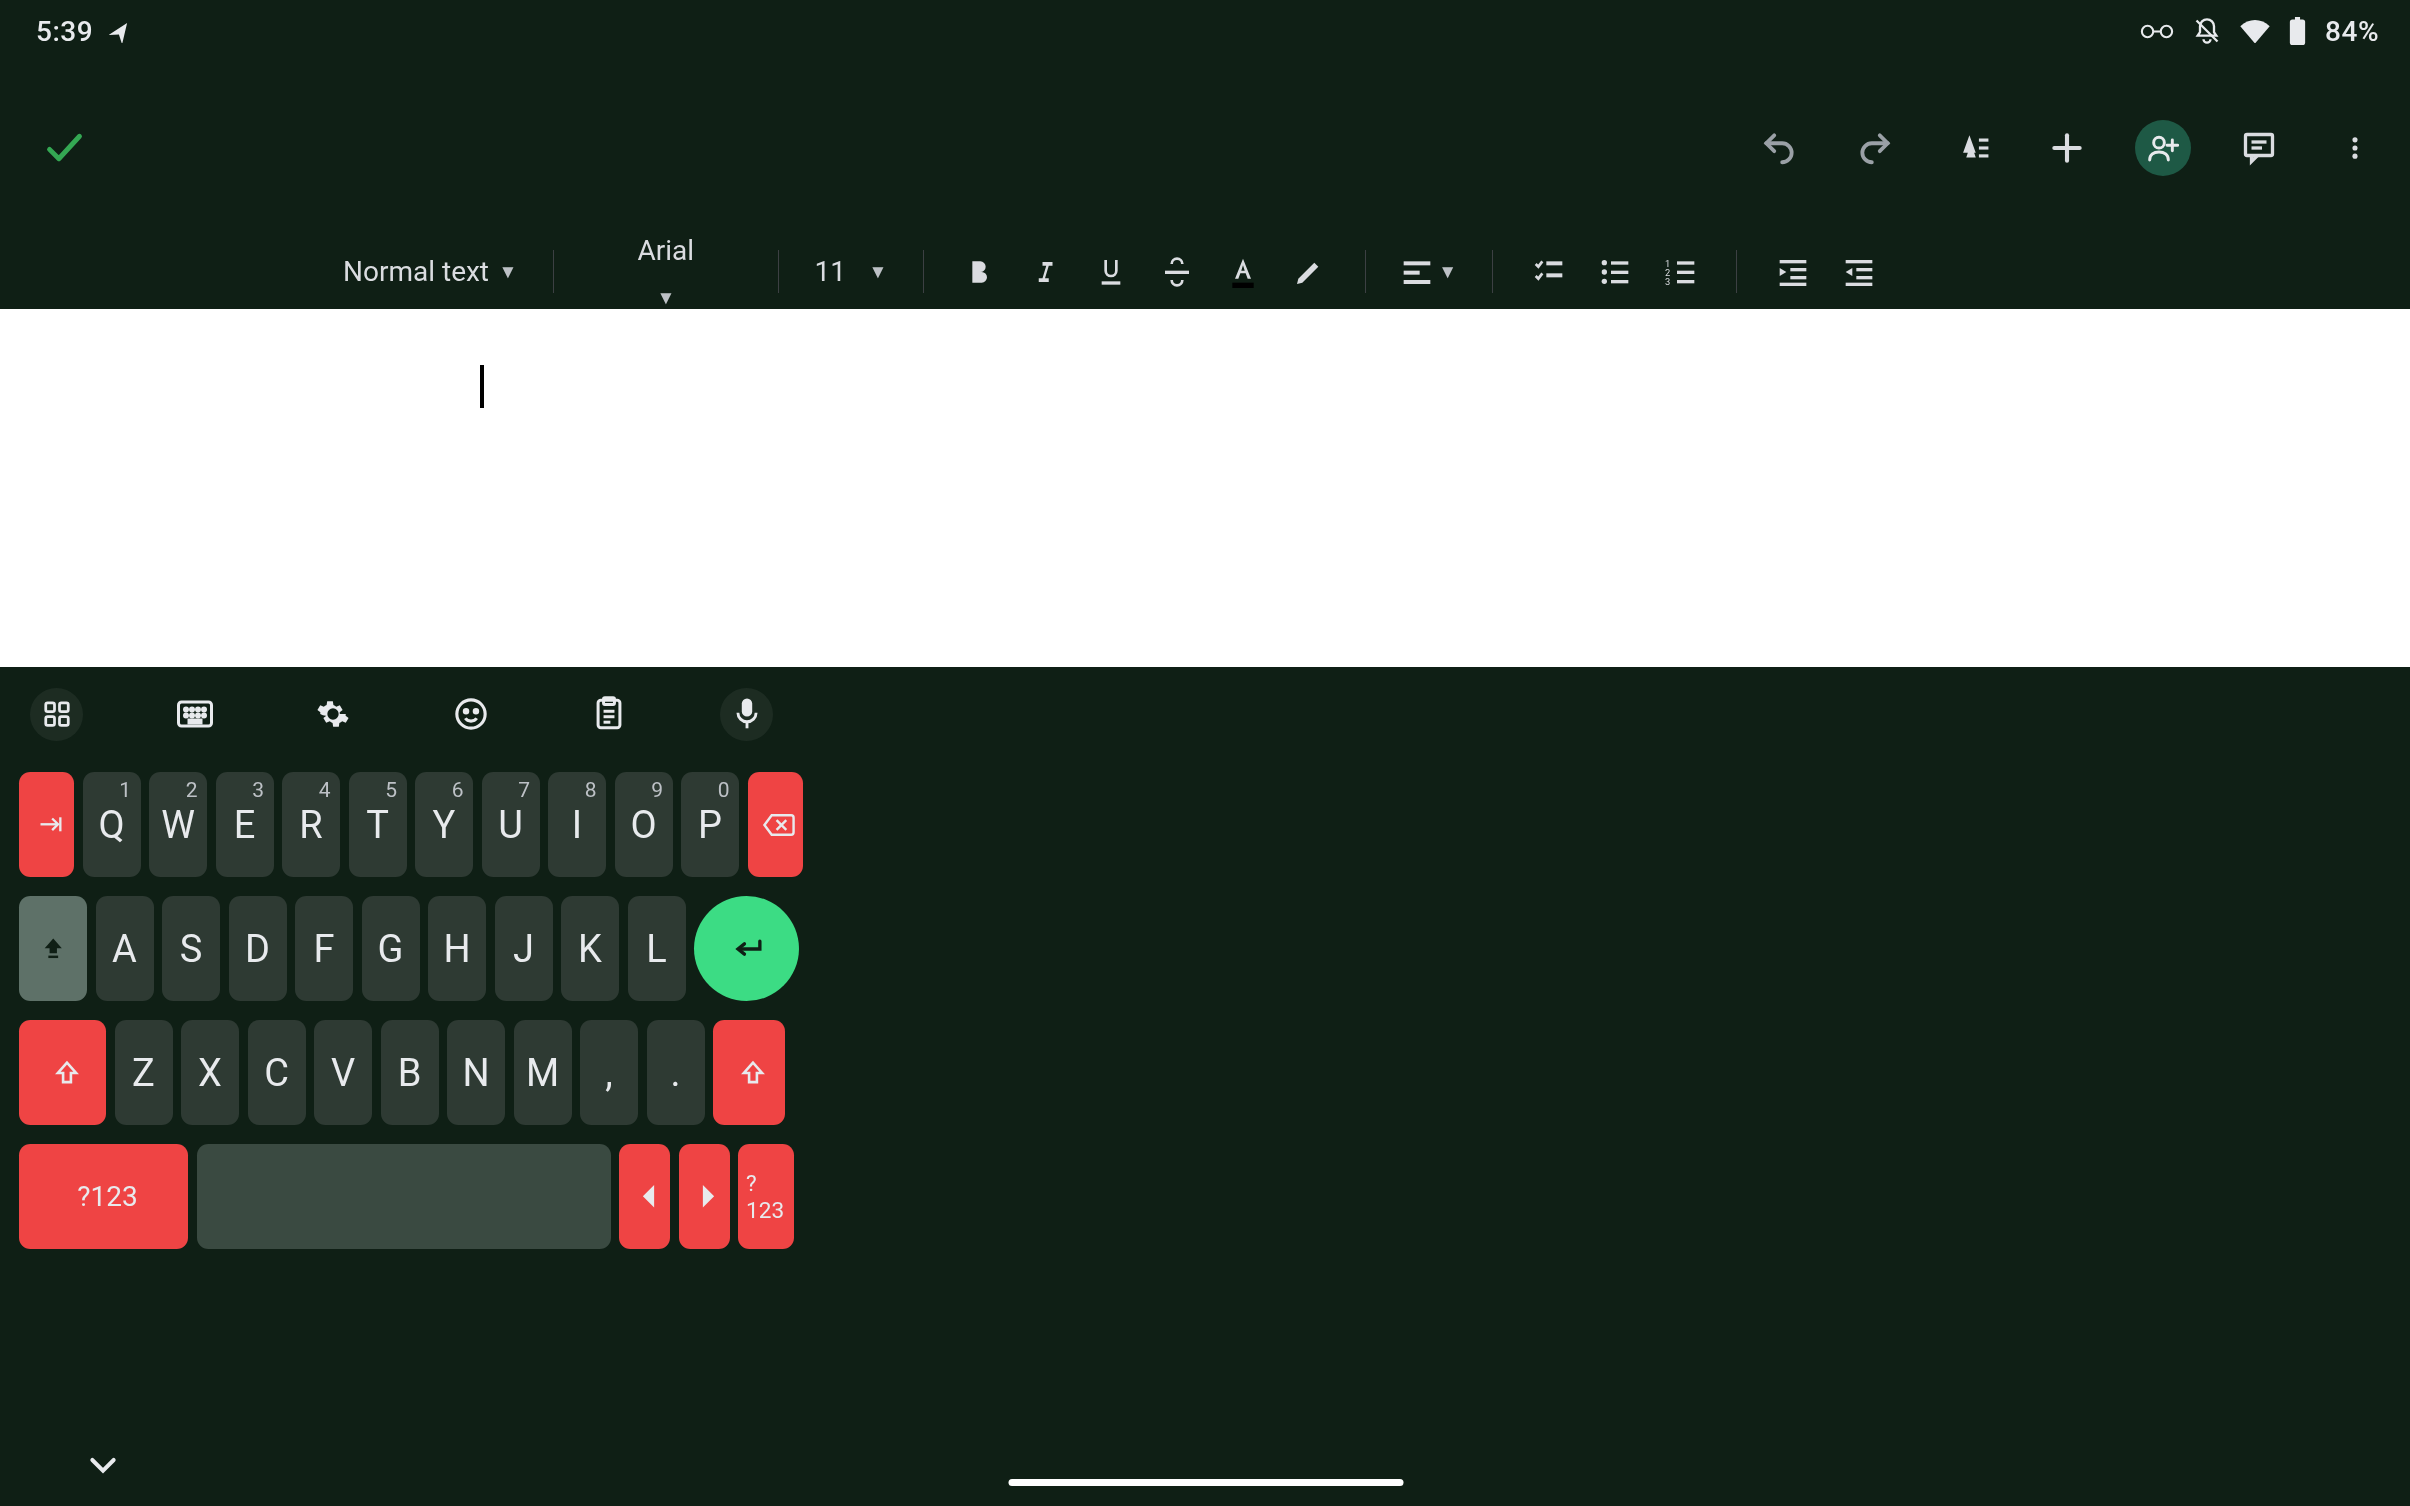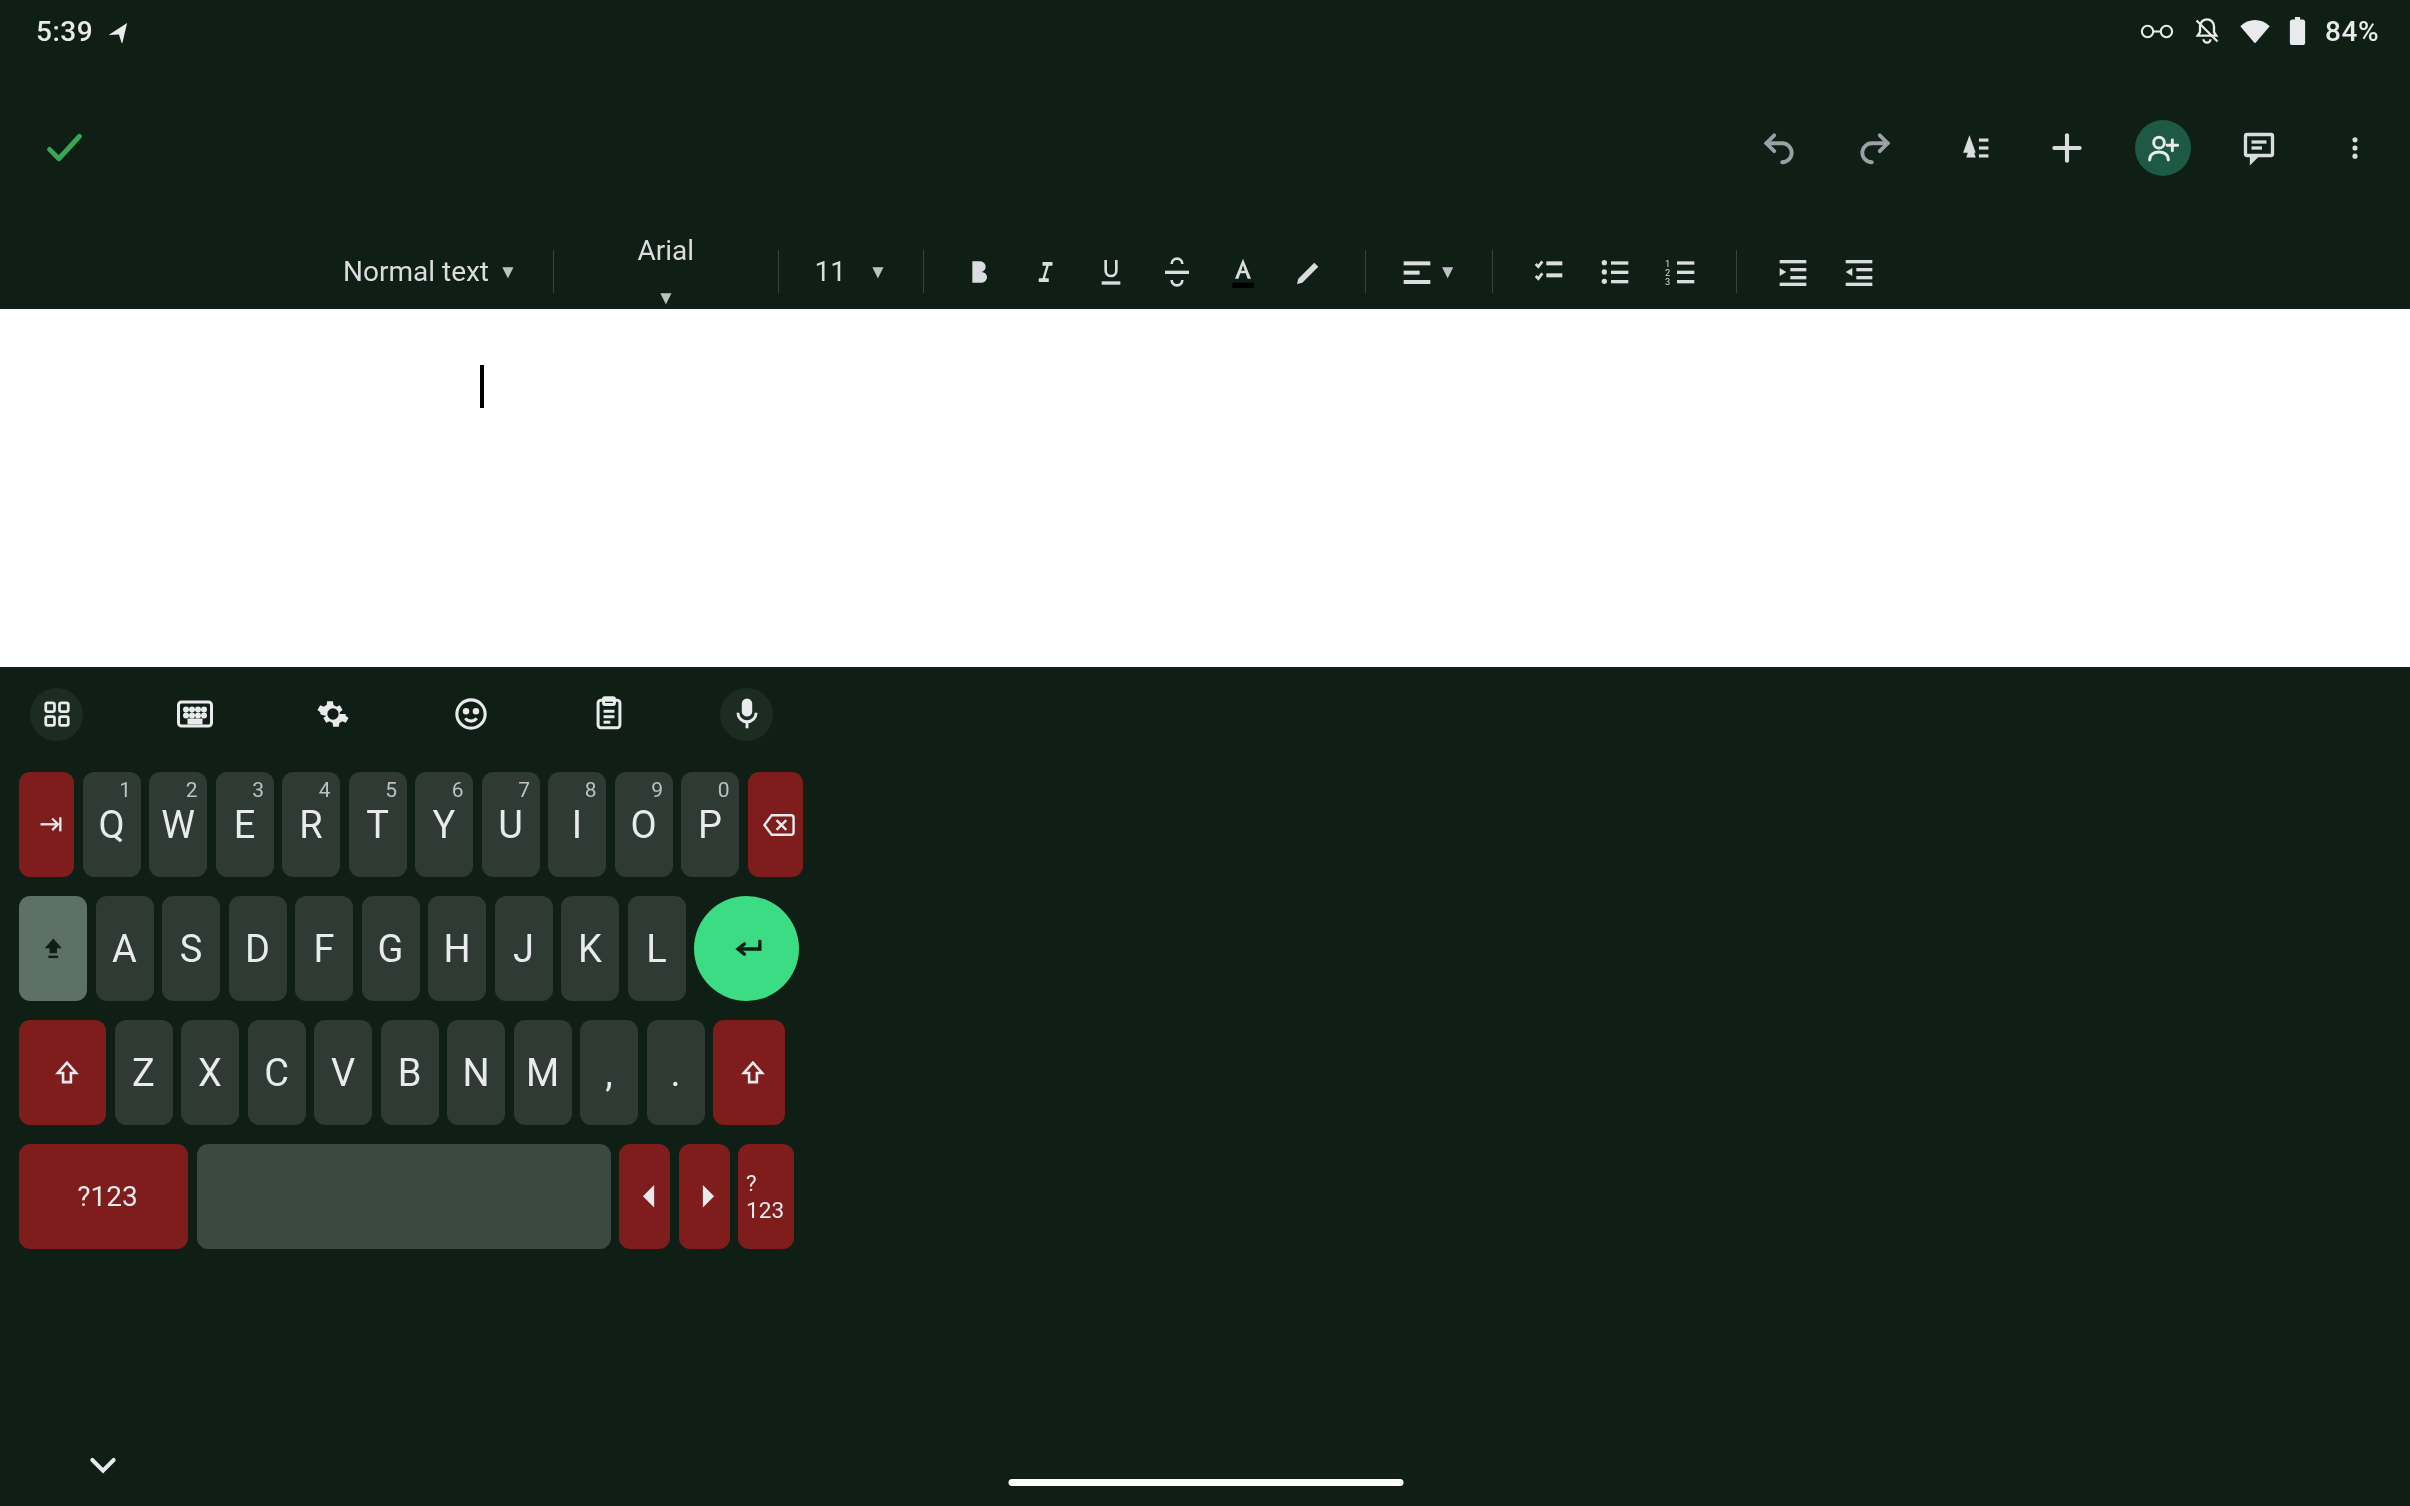--- a/index.html
+++ b/index.html
@@ -126,21 +126,21 @@
     font-weight: 400;
     position: relative;
     flex: 0 0 auto;
   }
   .key .sup {
     position:absolute;
     top: 5.6px; right: 9.4px;
     font-size: 21px;
     color: #bdc1c6;
   }
-  .key.mod { background: #7f1d1d; padding-left: 8px; }
+  .key.mod { background: #ef4444; padding-left: 8px; }
   .key.mod-light { background: #5e7168; }
   .key.enter { background: #3cdc84; border-radius: 53px; color:#0f1f15; }
   .key.space { background: #3a4a41; }
   .w-tab { width: 55px; }
   .w-letter { width: 58px; }
   .w-bksp { width: 55px; }
   .w-caps { width: 68px; }
   .w-enter { width: 105px; }
   .w-shift { width: 87px; }
   .w-shift-r { width: 72px; }

